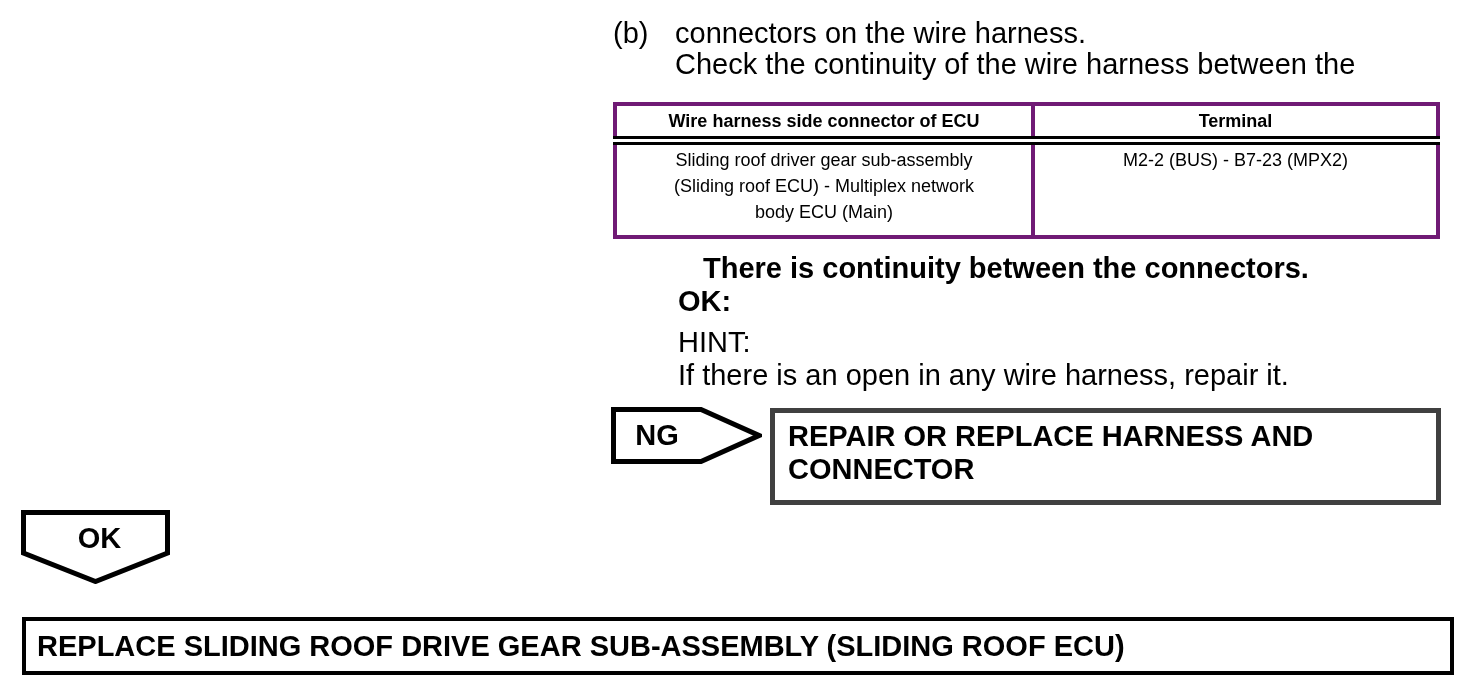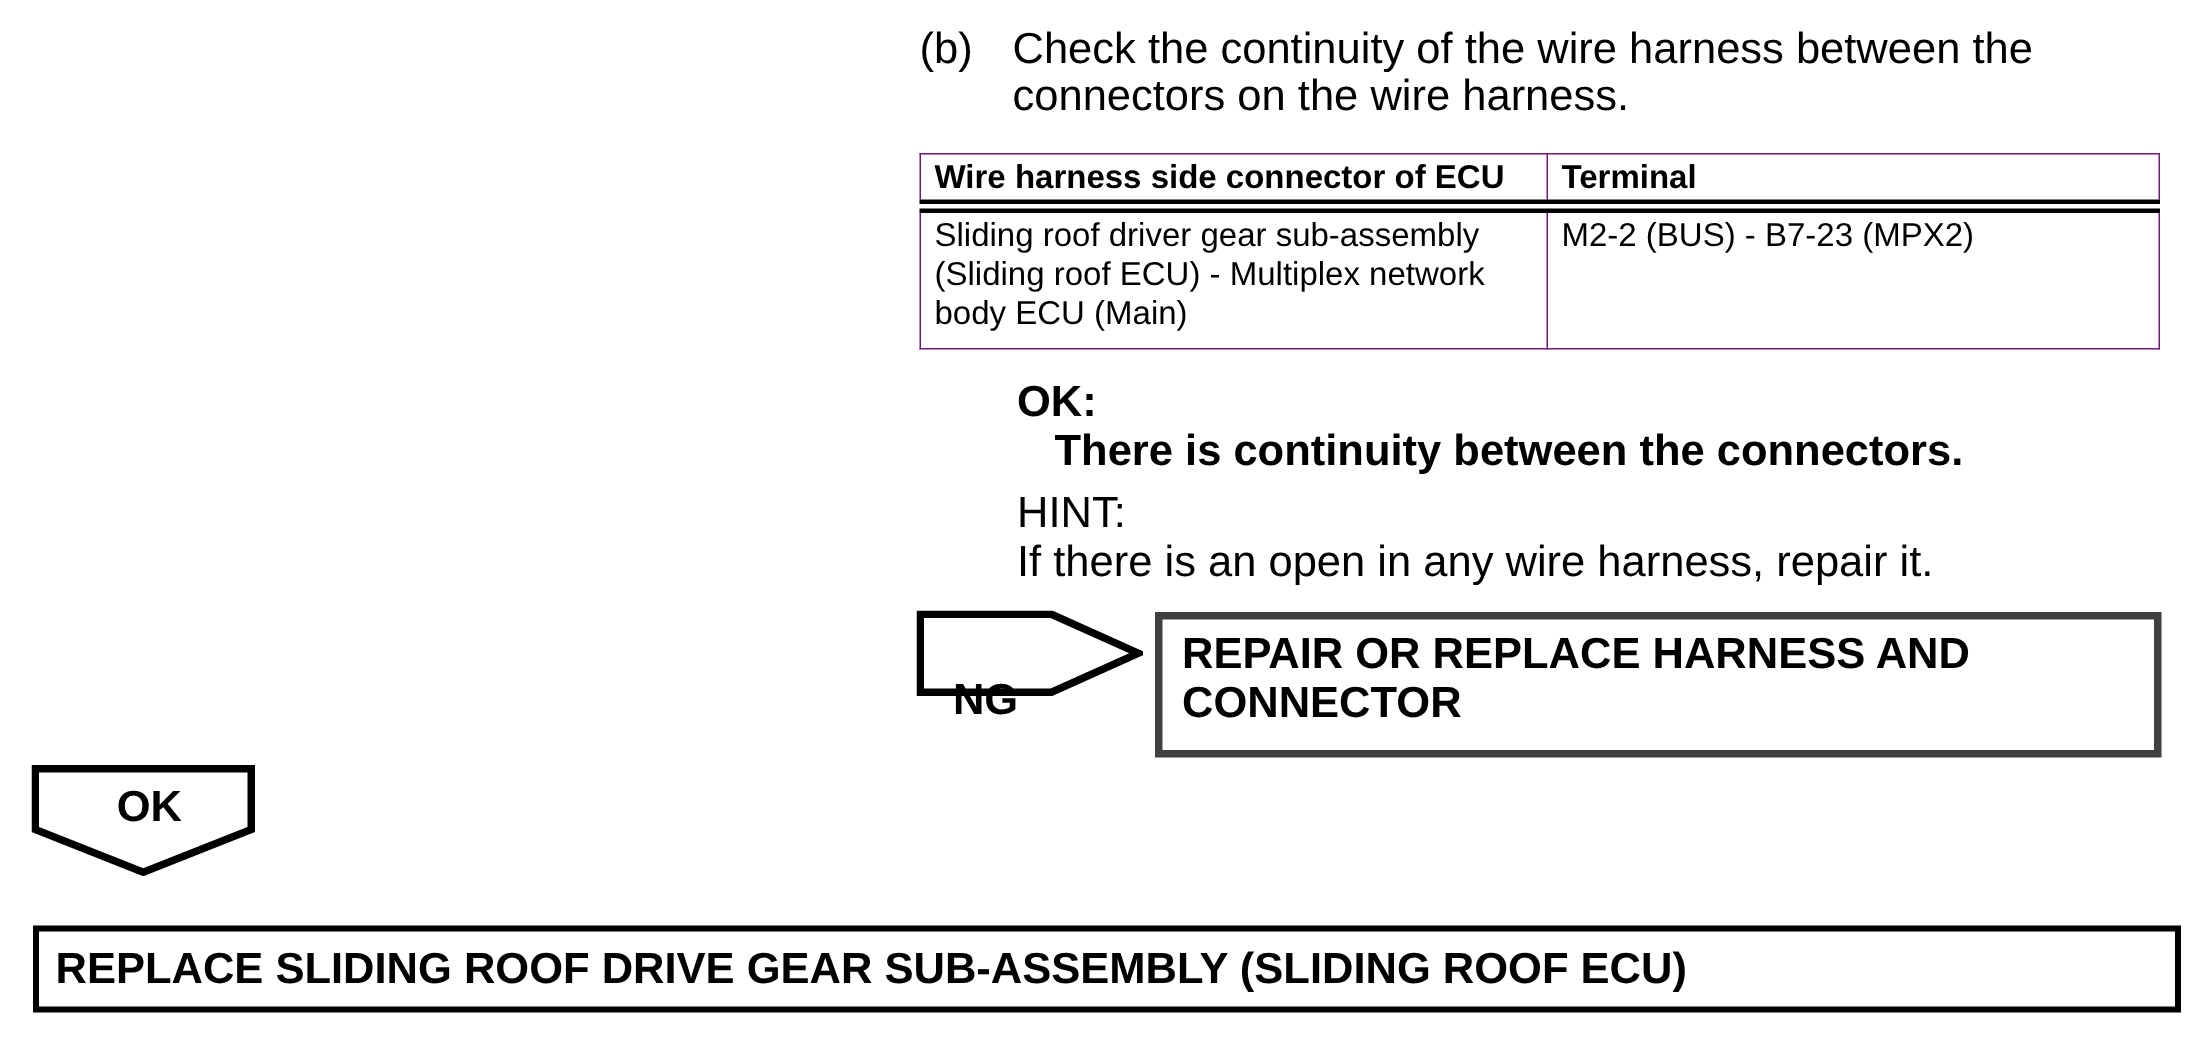--- a/index.html
+++ b/index.html
@@ -6,55 +6,55 @@
   html, body { width: 1472px; height: 696px; background: #ffffff; overflow: hidden; }
   body { font-family: "Liberation Sans", sans-serif; color: #000; position: relative; }
   .page { position: relative; width: 1472px; height: 696px; background: #fff; }
 
   
   .step-marker { position: absolute; left: 613px; top: 18px; font-size: 29px; line-height: 31px; }
   .step-text { position: absolute; left: 675px; top: 18px; font-size: 29px; line-height: 31px; white-space: nowrap; }
 
   
   table.cont { position: absolute; left: 613px; top: 102px; width: 827px; border-collapse: collapse; table-layout: fixed; }
-  table.cont th, table.cont td { border: 1px solid #701a75; font-size: 22px; line-height: 26px; text-align: left; vertical-align: top; padding: 2px 9px 10px 9px; }
+  table.cont th, table.cont td { border: 4px solid #701a75; font-size: 18px; line-height: 26px; text-align: center; vertical-align: top; padding: 2px 9px 10px 9px; }
   table.cont th { font-weight: bold; border-bottom: 9px double #000; padding: 2px 9px 2px 9px; }
   .col-connector { width: 418px; }
 
   
   .result-block { position: absolute; left: 678px; top: 252px; font-size: 29px; line-height: 33px; white-space: nowrap; }
   .result-block .bold { font-weight: bold; }
   .result-block .indent { padding-left: 25px; }
   .result-block .gap-top { margin-top: 8px; }
 
   
   .ng-pentagon { position: absolute; left: 611px; top: 407px; width: 151px; height: 57px; }
   .ng-pentagon svg { display: block; }
-  .ng-pentagon .tag-label { position: absolute; left: 0; top: 0; width: 92px; height: 57px; display: flex; align-items: center; justify-content: center; font-size: 29px; font-weight: bold; margin-top: 32px; }
+  .ng-pentagon .tag-label { position: absolute; left: 0; top: 0; width: 92px; height: 57px; display: flex; align-items: center; justify-content: center; font-size: 29px; font-weight: bold; }
   .ng-box { position: absolute; left: 770px; top: 408px; width: 671px; height: 97px; border: 5px solid #404040; padding: 7px 10px 0 13px; }
   .ng-box .line { font-size: 29px; font-weight: bold; line-height: 33px; white-space: nowrap; }
 
   
   .ok-pentagon { position: absolute; left: 21px; top: 510px; width: 149px; height: 74px; }
   .ok-pentagon svg { display: block; }
   .ok-pentagon .tag-label { position: absolute; left: 4px; top: 12px; width: 149px; text-align: center; font-size: 29px; font-weight: bold; line-height: 33px; }
 
   
   .final-box { position: absolute; left: 22px; top: 617px; width: 1432px; height: 58px; border: 4px solid #000; display: flex; align-items: center; padding-left: 11px; }
   .final-box .line { font-size: 29px; font-weight: bold; white-space: nowrap; }
 </style>
 </head>
 <body>
 
 <div class="page">
 
   <div class="step-marker">(b)</div>
   <div class="step-text">
+    <div>connectors on the wire harness.</div>
     <div>Check the continuity of the wire harness between the</div>
-    <div>connectors on the wire harness.</div>
   </div>
 
   <table class="cont">
     <colgroup>
         <col class="col-connector">
         <col>
       </colgroup>
     <thead>
       <tr>
         <th>Wire harness side connector of ECU</th>
@@ -67,22 +67,22 @@
           <div>Sliding roof driver gear sub-assembly</div>
           <div>(Sliding roof ECU) - Multiplex network</div>
           <div>body ECU (Main)</div>
         </td>
         <td>M2-2 (BUS) - B7-23 (MPX2)</td>
       </tr>
     </tbody>
   </table>
 
   <div class="result-block">
+    <div class="bold indent">There is continuity between the connectors.</div>
     <div class="bold">OK:</div>
-    <div class="bold indent">There is continuity between the connectors.</div>
     <div class="gap-top">HINT:</div>
     <div>If there is an open in any wire harness, repair it.</div>
   </div>
 
   <div class="ng-pentagon">
     <svg width="151" height="57" viewBox="0 0 151 57">
       <polygon points="2.5,2.5 90,2.5 148,28.5 90,54.5 2.5,54.5" fill="#ffffff" stroke="#000000" stroke-width="5"></polygon>
     </svg>
     <div class="tag-label">NG</div>
   </div>

